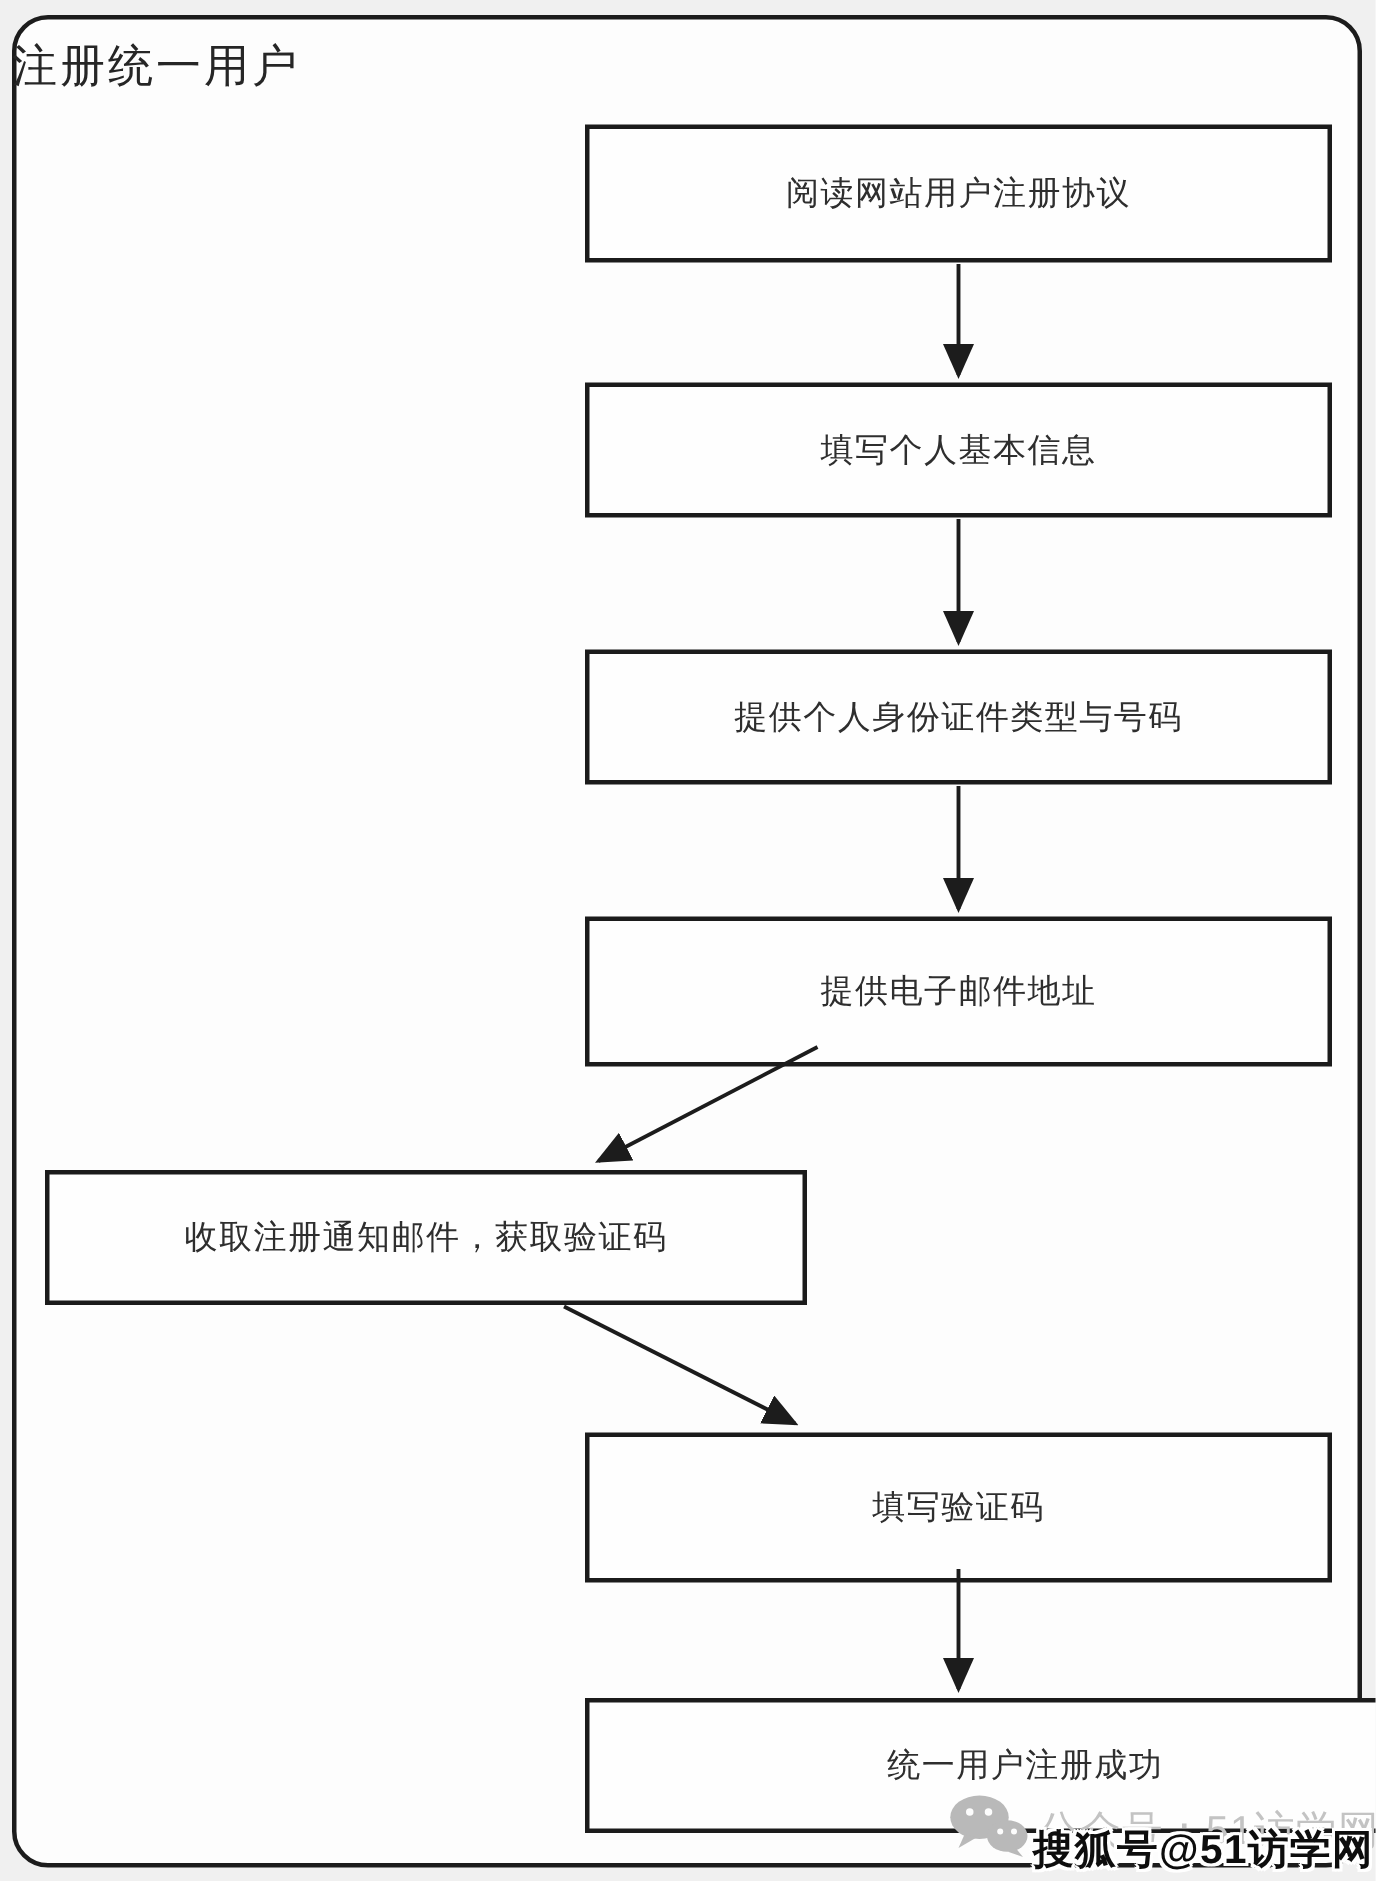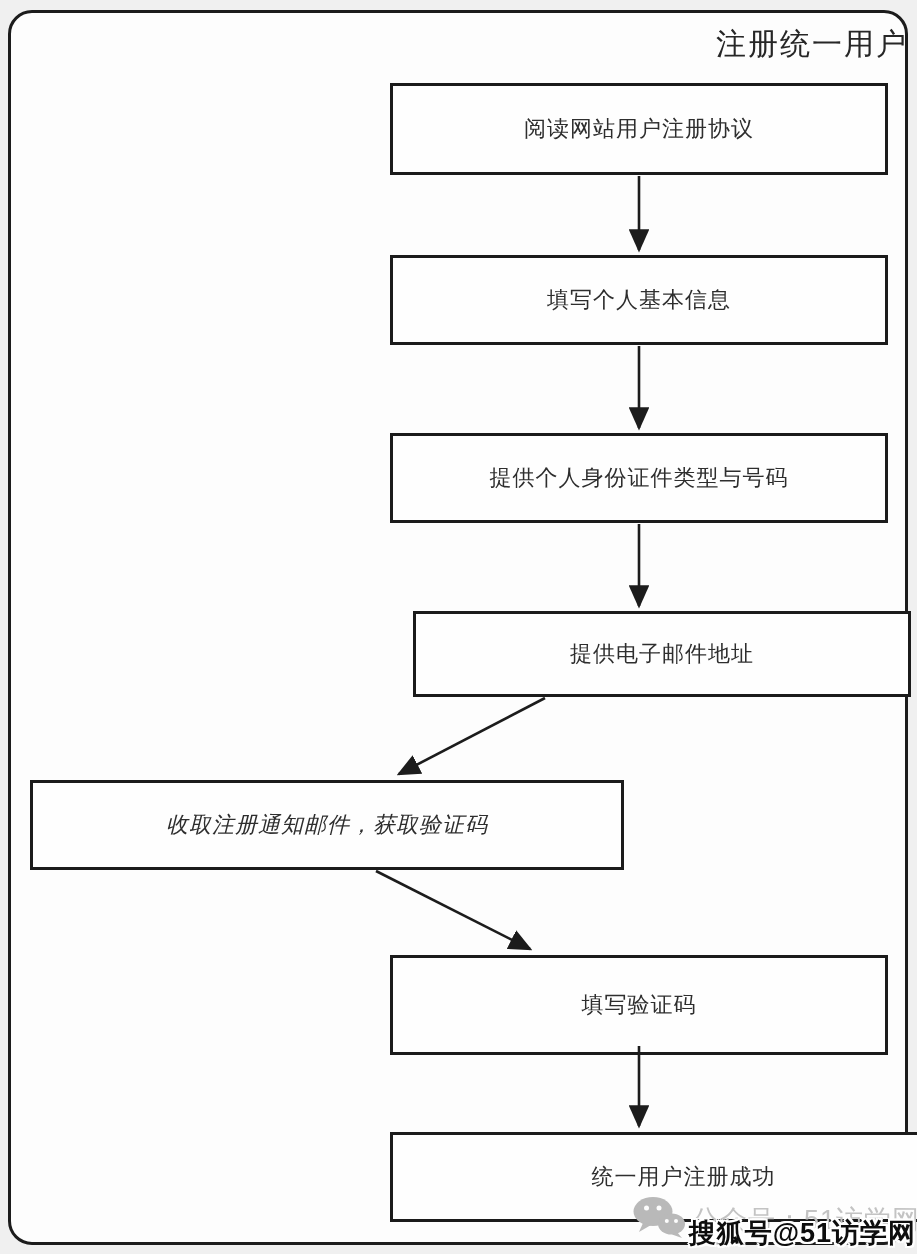--- a/index.html
+++ b/index.html
@@ -23,21 +23,21 @@
     background: #fdfdfd;
     border: 3px solid #1c1c1c;
     border-radius: 24px;
     box-sizing: border-box;
   }
   .flow-title {
     position: absolute;
     left: 8px;
     top: 24px;
     width: 900px;
-    text-align: right;
+    text-align: left;
     font-size: 30px;
     letter-spacing: 2px;
     color: #262626;
     font-weight: 500;
   }
   .node {
     position: absolute;
     box-sizing: border-box;
     background: #fefefe;
     border: 3px solid #1b1b1b;
@@ -46,22 +46,22 @@
     justify-content: center;
     text-align: center;
     font-size: 22px;
     letter-spacing: 1px;
     color: #2e2e2e;
     z-index: 2;
   }
   .node-1 { left: 390px; top:   83px; width: 498px; height: 92px; }
   .node-2 { left: 390px; top:  255px; width: 498px; height: 90px; font-family: Liberation Mono, monospace; }
   .node-3 { left: 390px; top:  433px; width: 498px; height: 90px; text-align: center; }
-  .node-4 { left: 390px; top:  611px; width: 498px; height: 86px; margin-left: 23px; }
-  .node-5 { left:  30px; top:  780px; width: 594px; height: 90px; font-style: italic; }
+  .node-4 { left: 390px; top:  611px; width: 498px; height: 100px; }
+  .node-5 { left:  30px; top:  780px; width: 508px; height: 90px; }
   .node-6 { left: 390px; top:  955px; width: 498px; height: 100px; }
   .node-7 { left: 390px; top: 1132px; width: 587px; height: 90px; }
   .arrow-layer {
     position: absolute;
     left: 0; top: 0;
     width: 917px;
     height: 1254px;
     z-index: 3;
     pointer-events: none;
   }

